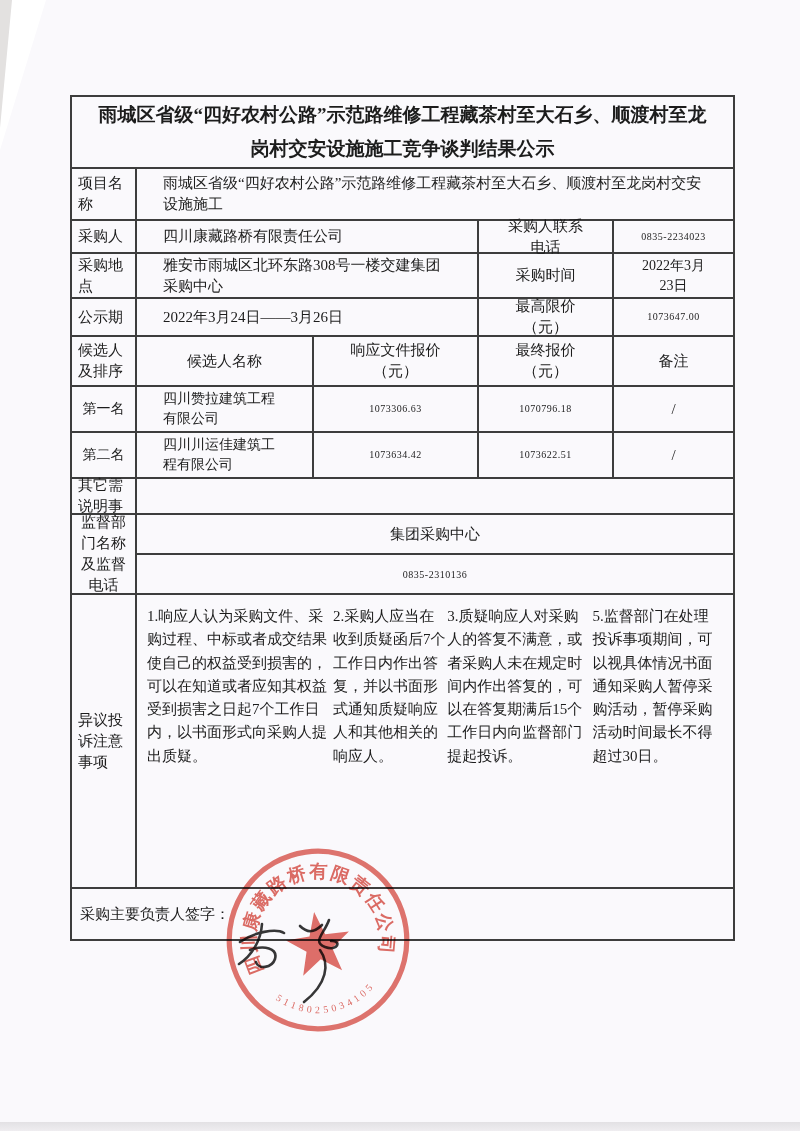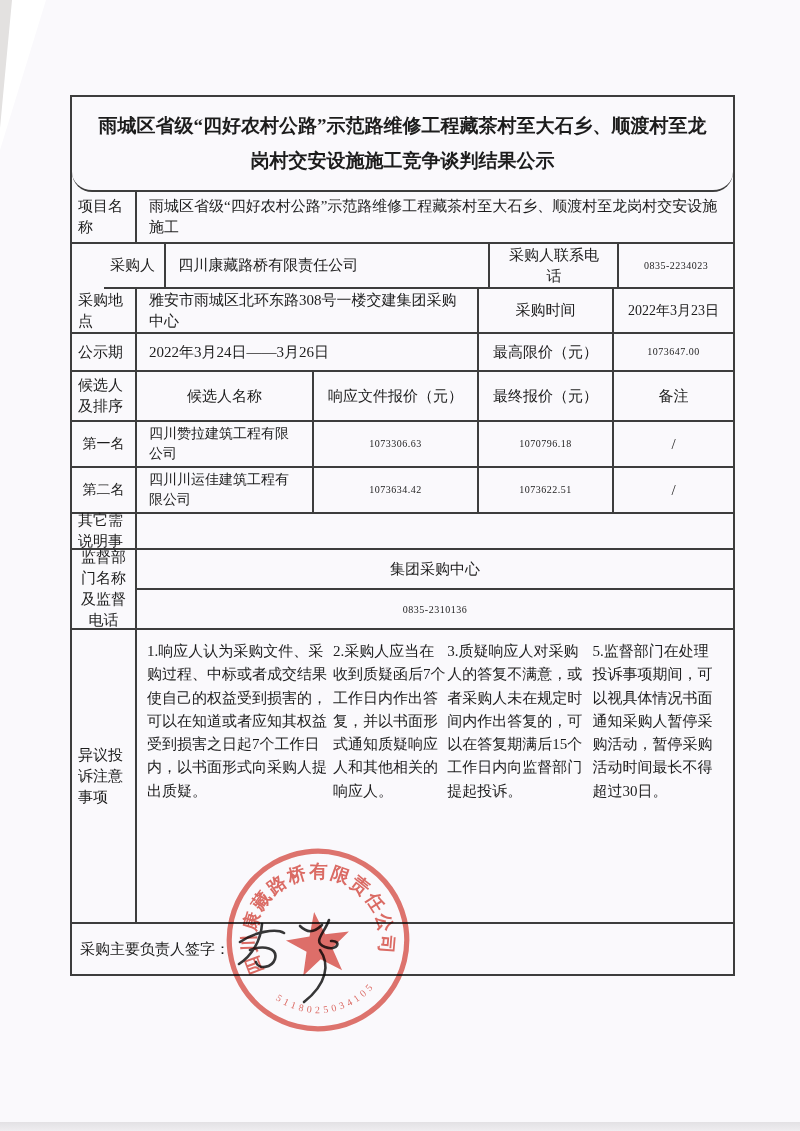--- a/index.html
+++ b/index.html
@@ -17,33 +17,33 @@
   .bottom-edge{position:absolute;left:0;bottom:0;width:100%;height:9px;
     background:linear-gradient(#cfcdd0,#e6e4e7);opacity:.55;z-index:0;}
 
   
   .tbl{position:absolute;left:70px;top:95px;width:661px;z-index:1;
     border:2px solid #3d3d3d;box-sizing:content-box;background:transparent;
     font-size:15px;}
   .row{display:flex;border-bottom:2px solid #3d3d3d;box-sizing:border-box;}
   .row:last-child{border-bottom:none;}
   .cell{border-right:2px solid #3d3d3d;box-sizing:border-box;
-    display:flex;align-items:center;padding:2px 12px;line-height:1.4;}
+    display:flex;align-items:center;padding:2px 26px;line-height:1.4;}
   .cell:last-child{border-right:none;}
   .w-label{width:65px;padding:2px 6px;}
   .w2{width:177px;}.w3{width:165px;}.w4{width:135px;}.w5{width:119px;}
   .w-val-wide{width:342px;}
   .w-rest{flex:1;}
   .ctr{justify-content:center;text-align:center;}
   .num{font-size:10px;letter-spacing:.5px;text-align:center;}
-  .title-row{height:95px;border-radius:20px;}
+  .title-row{height:72px;}
   .title-cell{flex:1;justify-content:center;text-align:center;
     font-weight:bold;font-size:19px;line-height:1.8;padding:0 26px;}
   .h-projname{height:52px;}
-  .h-purchaser{height:45px;margin-left:32px;}
+  .h-purchaser{height:33px;}
   .h-location{height:45px;}
   .h-publicity{height:38px;}
   .h-chead{height:50px;font-size:15px;}
   .h-cand{height:46px;}
   .h-other{height:36px;}
   .h-superv{height:80px;}
   .h-objection{height:294px;}
   .h-sign{height:50px;}
   .sup-values{flex:1;display:flex;flex-direction:column;border-radius:6px;}
   .sup-sub{flex:1;display:flex;align-items:center;justify-content:center;

